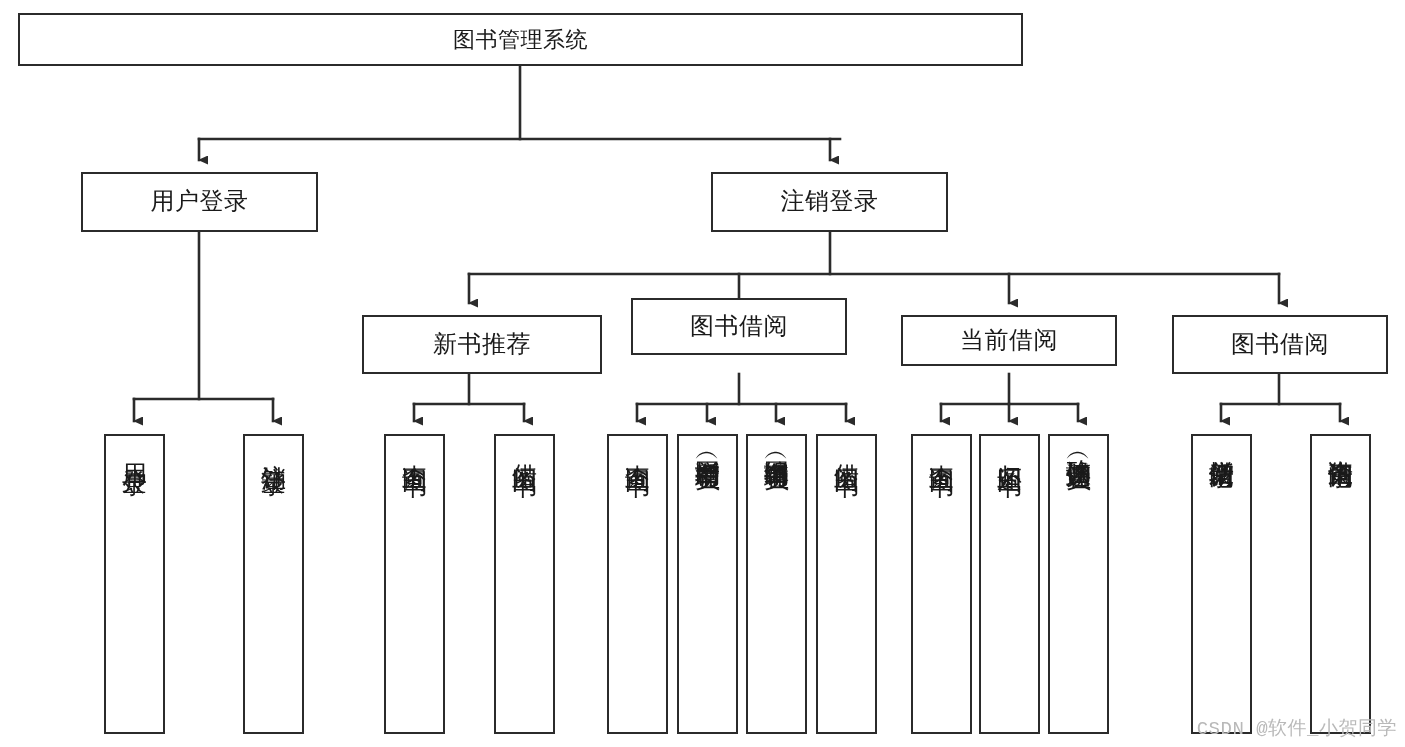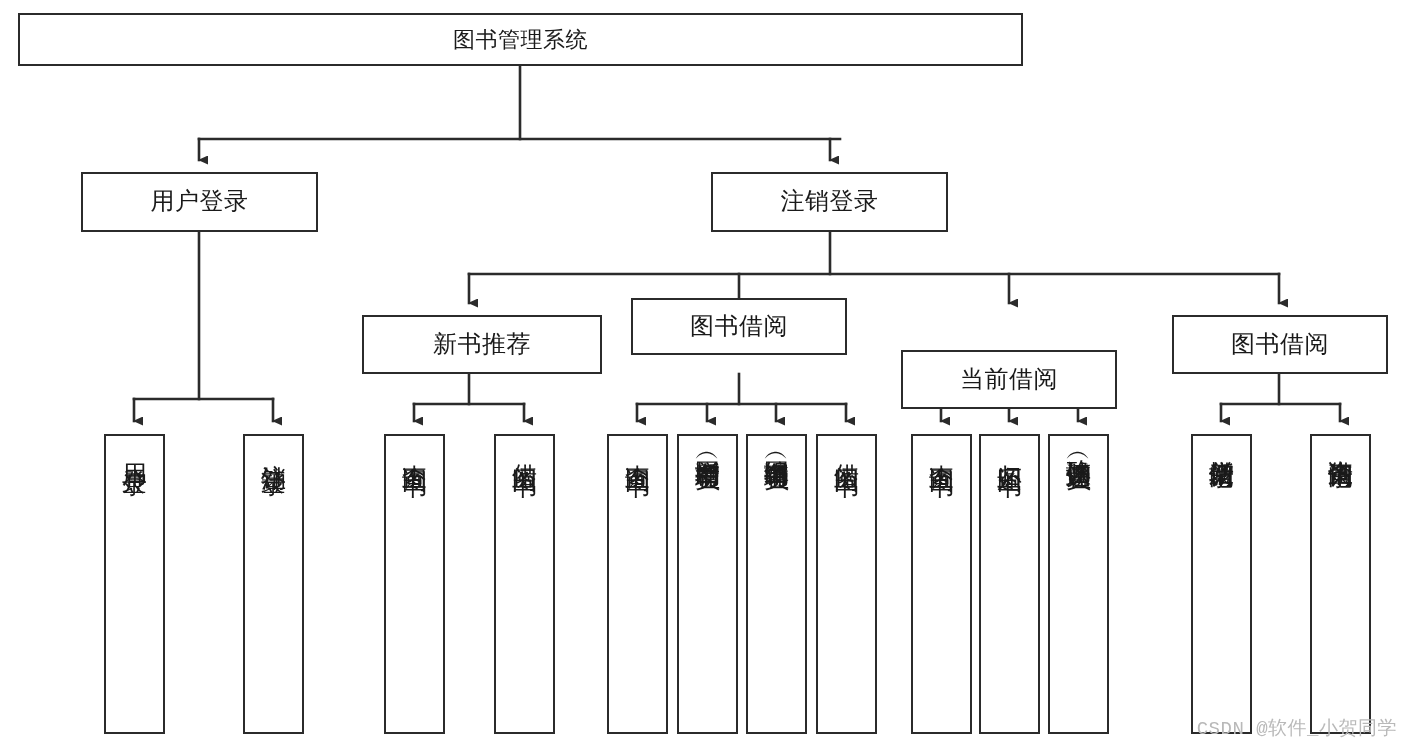--- a/index.html
+++ b/index.html
@@ -148,21 +148,21 @@
   <div class="node horiz" style="left:711px; top:172px; width:237px; height:60px;">
     <span class="node-label">注销登录</span>
   </div>
 
   <div class="node horiz" style="left:362px; top:315px; width:240px; height:59px;">
     <span class="node-label">新书推荐</span>
   </div>
   <div class="node horiz" style="left:631px; top:298px; width:216px; height:57px;">
     <span class="node-label">图书借阅</span>
   </div>
-  <div class="node horiz" style="left:901px; top:315px; width:216px; height:59px;margin-top:35px;">
+  <div class="node horiz" style="left:901px; top:315px; width:216px; height:51px;">
     <span class="node-label">当前借阅</span>
   </div>
   <div class="node horiz" style="left:1172px; top:315px; width:216px; height:59px;">
     <span class="node-label">图书借阅</span>
   </div>
 
   <div class="node vert" style="left:104px; top:434px; width:61px; height:300px;">
     <span class="node-label">用户登录</span>
   </div>
   <div class="node vert" style="left:243px; top:434px; width:61px; height:300px;">

